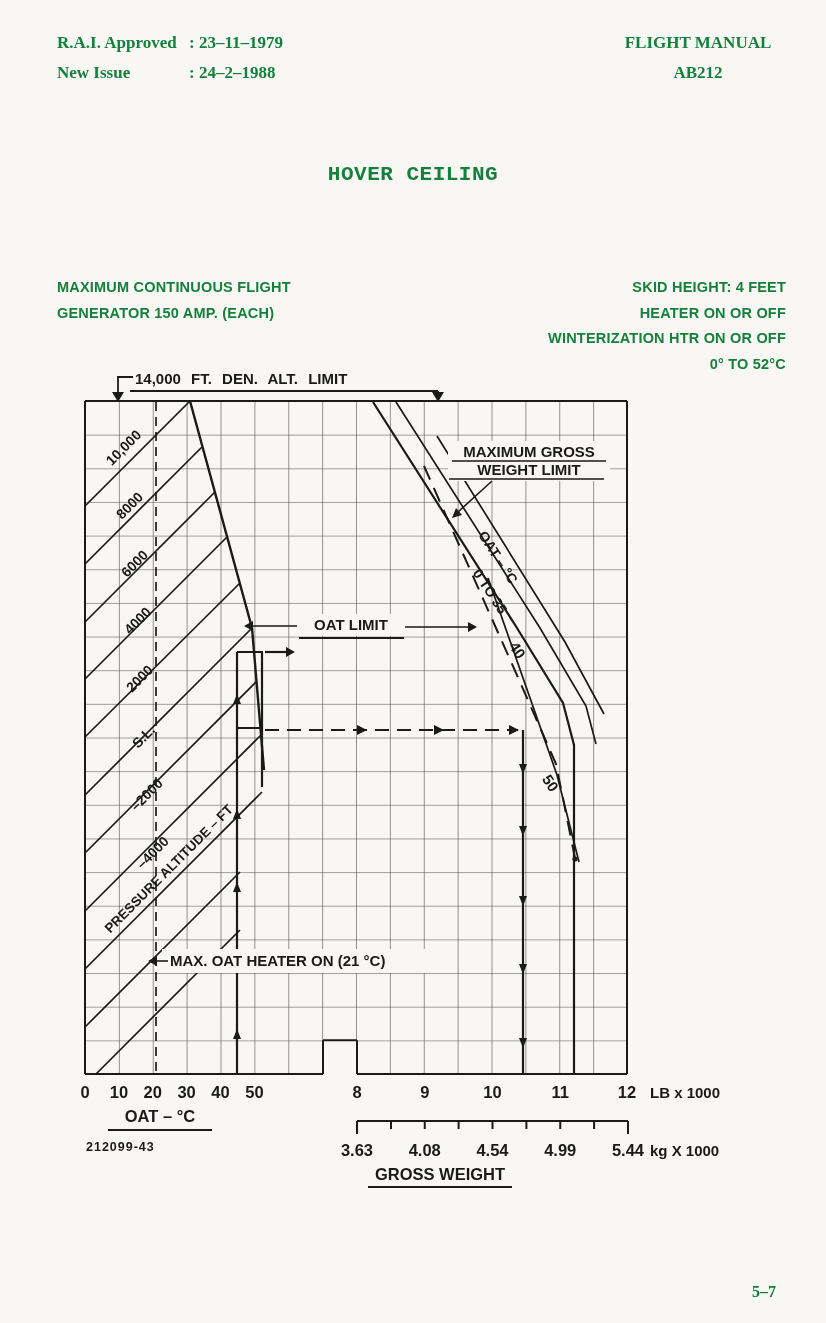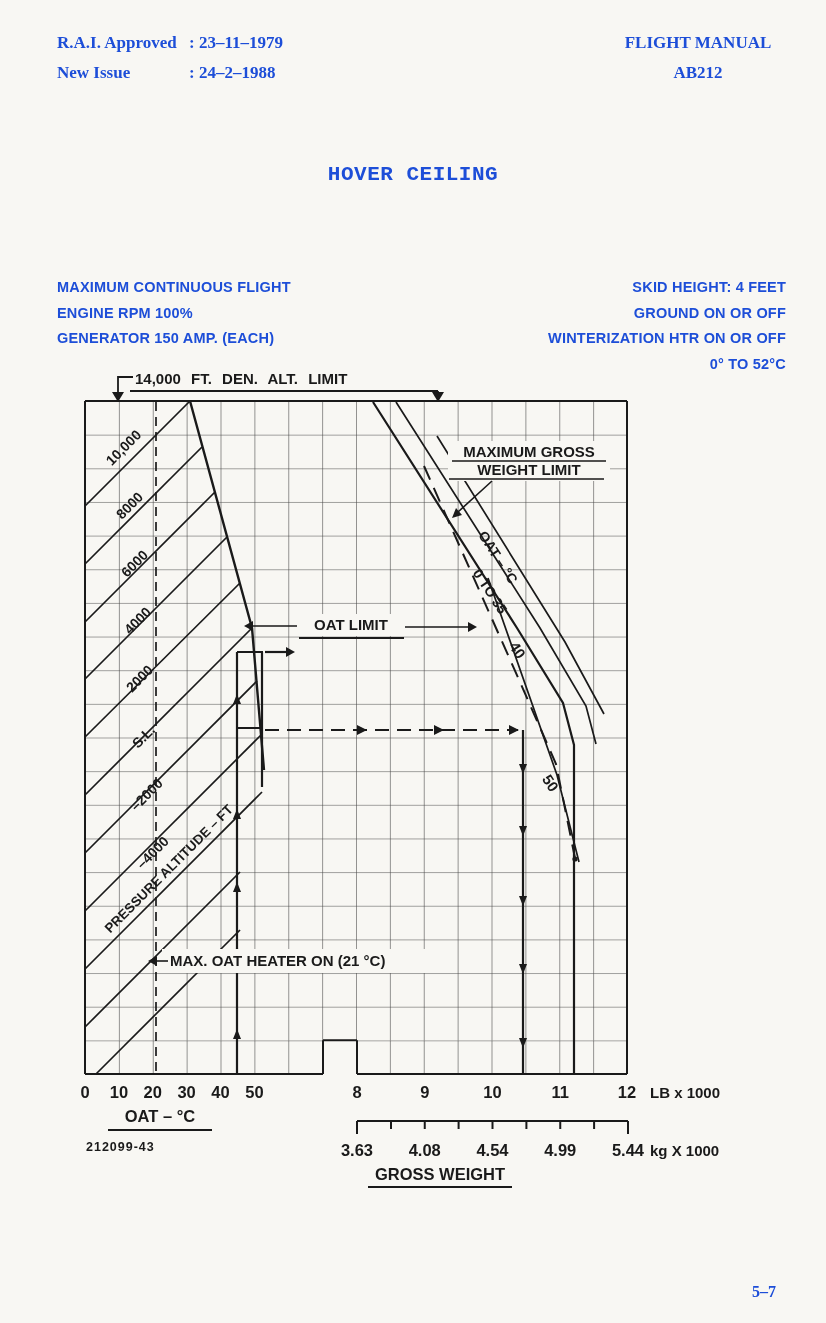--- a/index.html
+++ b/index.html
@@ -1,18 +1,18 @@
 <!DOCTYPE html>
 <html><head>
 <meta charset="utf-8">
 <style>
   html,body{margin:0;padding:0;}
   .page{
     position:relative;width:826px;height:1323px;overflow:hidden;
-    background:#f8f7f3;color:#1d4ed8;
+    background:#f8f7f3;color:#15803d;
     font-family:"Liberation Sans",sans-serif;
   }
   
   .hdr-left{position:absolute;left:57px;top:28px;font-family:"Liberation Serif",serif;font-weight:700;font-size:17px;line-height:30px;}
   .hdr-row{display:flex;}
   .hdr-lbl{width:132px;}
   .hdr-right{position:absolute;right:48px;top:28px;text-align:center;font-family:"Liberation Serif",serif;font-weight:700;font-size:17px;line-height:30px;min-width:160px;}
   
   .doc-title{position:absolute;left:0;right:0;top:160px;text-align:center;
     font-family:Liberation Mono, monospace;font-weight:700;font-size:21px;line-height:30px;letter-spacing:.5px;}
@@ -55,26 +55,25 @@
     <div>FLIGHT MANUAL</div>
     <div>AB212</div>
   </div>
 
   <div class="doc-title">
     <div>HOVER CEILING</div>
   </div>
 
   <div class="cond cond-left">
     <div>MAXIMUM CONTINUOUS FLIGHT</div>
-    <div>ENGINE RPM 100%</div>
     <div>GENERATOR 150 AMP. (EACH)</div>
   </div>
   <div class="cond cond-right">
     <div>SKID HEIGHT: 4 FEET</div>
-    <div>GROUND ON OR OFF</div>
+    <div>HEATER ON OR OFF</div>
     <div>WINTERIZATION HTR ON OR OFF</div>
     <div>0° TO 52°C</div>
   </div>
 
   <div class="chart-wrap">
   <svg width="826" height="860" viewBox="0 355 826 860">
     <defs>
       <pattern id="grid" x="85" y="401" width="33.875" height="33.65" patternUnits="userSpaceOnUse">
         <path d="M33.875 0 H0 V33.65" fill="none" stroke="#343434" stroke-width="1.15"></path>
       </pattern>

